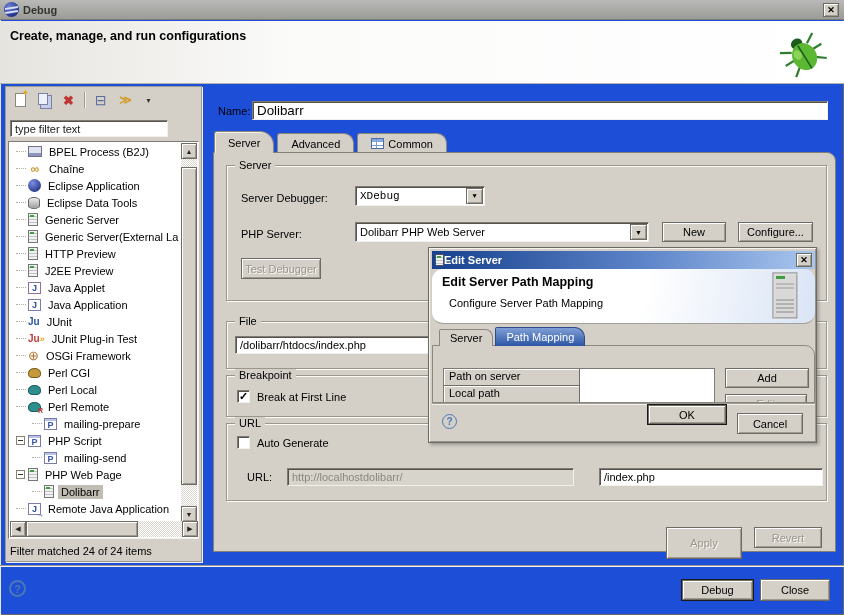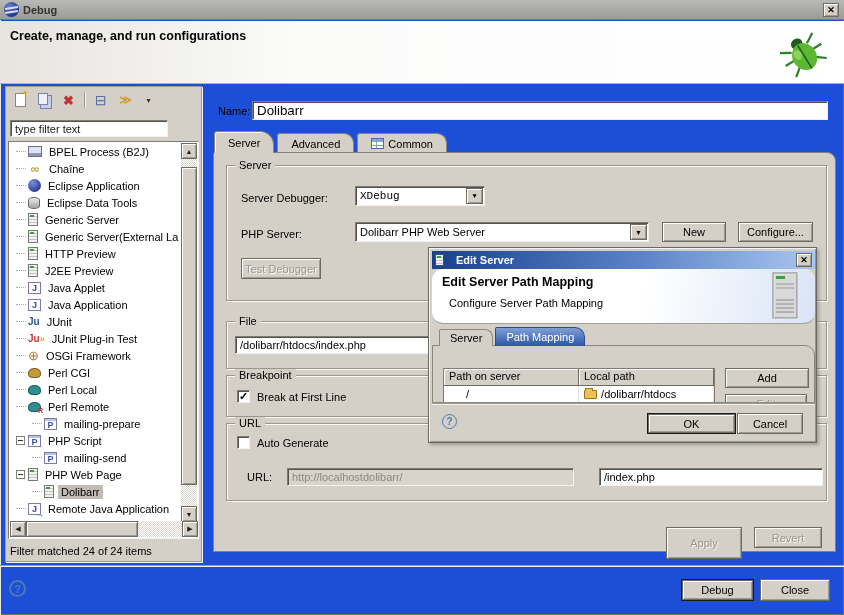--- a/index.html
+++ b/index.html
@@ -141,38 +141,38 @@
            background:transparent; }
   .helpi::before { content:"?"; }
 
   
   #dlg { position:absolute; left:428px; top:247px; width:389px; height:196px; background:#d4d0c8;
          border:1px solid #6b6b66; box-shadow: inset 1px 1px 0 #f4f3ef, inset -1px -1px 0 #98958c, 2px 2px 3px rgba(0,0,0,.25);
          z-index:10; }
   #dlgtitle { position:absolute; left:3px; top:3px; width:383px; height:18px;
               background:linear-gradient(to right,#17418e,#5d84c9 55%,#a9c6ee);
               display:flex; align-items:center; padding:0 3px; }
-  #dlgtitle .dt { color:#fff; font-weight:bold; margin-left:12px; }
+  #dlgtitle .dt { color:#fff; font-weight:bold; margin-left:0; }
   .mini-server { width:9px; height:12px; border:1px solid #47506b; background:repeating-linear-gradient(#f2f2f0 0 2px,#c2c2c6 2px 3px); position:relative; flex:none; }
   .mini-server::before { content:""; position:absolute; left:1px; top:1px; width:4px; height:2px; background:#3f9e3f; }
   #dlgbanner { position:absolute; left:3px; top:21px; width:383px; height:55px;
                background:linear-gradient(100deg,#ffffff 55%, #d9e4f6 100%);
                border-bottom:1px solid #a2a099;border-radius:11px; }
   #dlgbanner .h1 { position:absolute; left:10px; top:6px; font-size:12.5px; font-weight:bold; }
   #dlgbanner .h2 { position:absolute; left:17px; top:28px; }
   #tower { position:absolute; right:12px; top:3px; }
   #dlgtabs { position:absolute; left:10px; top:79px; height:19px; display:flex; align-items:flex-end; z-index:12; }
   .dtab { height:17px; display:flex; align-items:center; padding:0 10px; margin-right:2px;
           background:#d4d0c8; border:1px solid #8a877f; border-bottom:none; border-radius:2px 8px 0 0; }
   .dtab.selected { height:19px; background:linear-gradient(to bottom,#7f9fd6,#2c55a3); color:#fff;
                    border-color:#2c4a8c; border-radius:2px 10px 0 0; }
   #dlgcontent { position:absolute; left:3px; top:97px; width:383px; height:58px;
                 border:1px solid #8a877f; border-radius:0 10px 0 0; background:#d4d0c8; overflow:hidden; }
   #ptable { position:absolute; left:10px; top:22px; width:272px; border:1px solid #7e7b74; background:#fff; }
-  #ptable .hrow { display:flex; }
+  #ptable .hrow { display:flex;flex-direction:column; }
   #ptable .hcell { width:136px; height:17px; padding:1px 5px; background:#d4d0c8;
                    border-right:1px solid #6e6b63; border-bottom:1px solid #6e6b63;
                    box-shadow: inset 1px 1px 0 #ffffff; }
   #ptable .drow { display:flex; background:#fff; }
   #ptable .dcell { width:136px; height:16px; padding:1px 5px; display:flex; align-items:center; gap:4px;
                    border-right:1px solid #e4e2dc; }
   #ptable .dcell.c1 { padding-left:22px; }
   .folder-ic { width:13px; height:9px; background:#eec05a; border:1px solid #9a731c; border-radius:1px; position:relative; flex:none; }
   .folder-ic::before { content:""; position:absolute; left:0; top:-3px; width:6px; height:2px; background:#eec05a; border:1px solid #9a731c; border-bottom:none; }
   #dlgbottom { position:absolute; left:3px; top:155px; width:383px; height:38px;
@@ -479,21 +479,21 @@
       </div>
       <div class="btn abs" style="left:292px; top:22px; width:84px; height:20px;">
           <span>Add</span>
         </div>
       <div class="btn disabled abs" style="left:292px; top:48px; width:82px; height:20px;">
           <span>Edit</span>
         </div>
     </div>
     <div id="dlgbottom">
       <span class="helpi" style="left:10px; top:10px; width:15px; height:15px; border-width:1.5px; font-size:10px;"></span>
-      <div class="btn default abs" style="left:215px; top:9px; width:89px; height:21px;">
+      <div class="btn default abs" style="left:215px; top:0; width:80px; height:21px;">
           <span>OK</span>
         </div>
       <div class="btn abs" style="left:305px; top:9px; width:66px; height:21px;">
           <span>Cancel</span>
         </div>
     </div>
   </div>
 
 </div>
 

